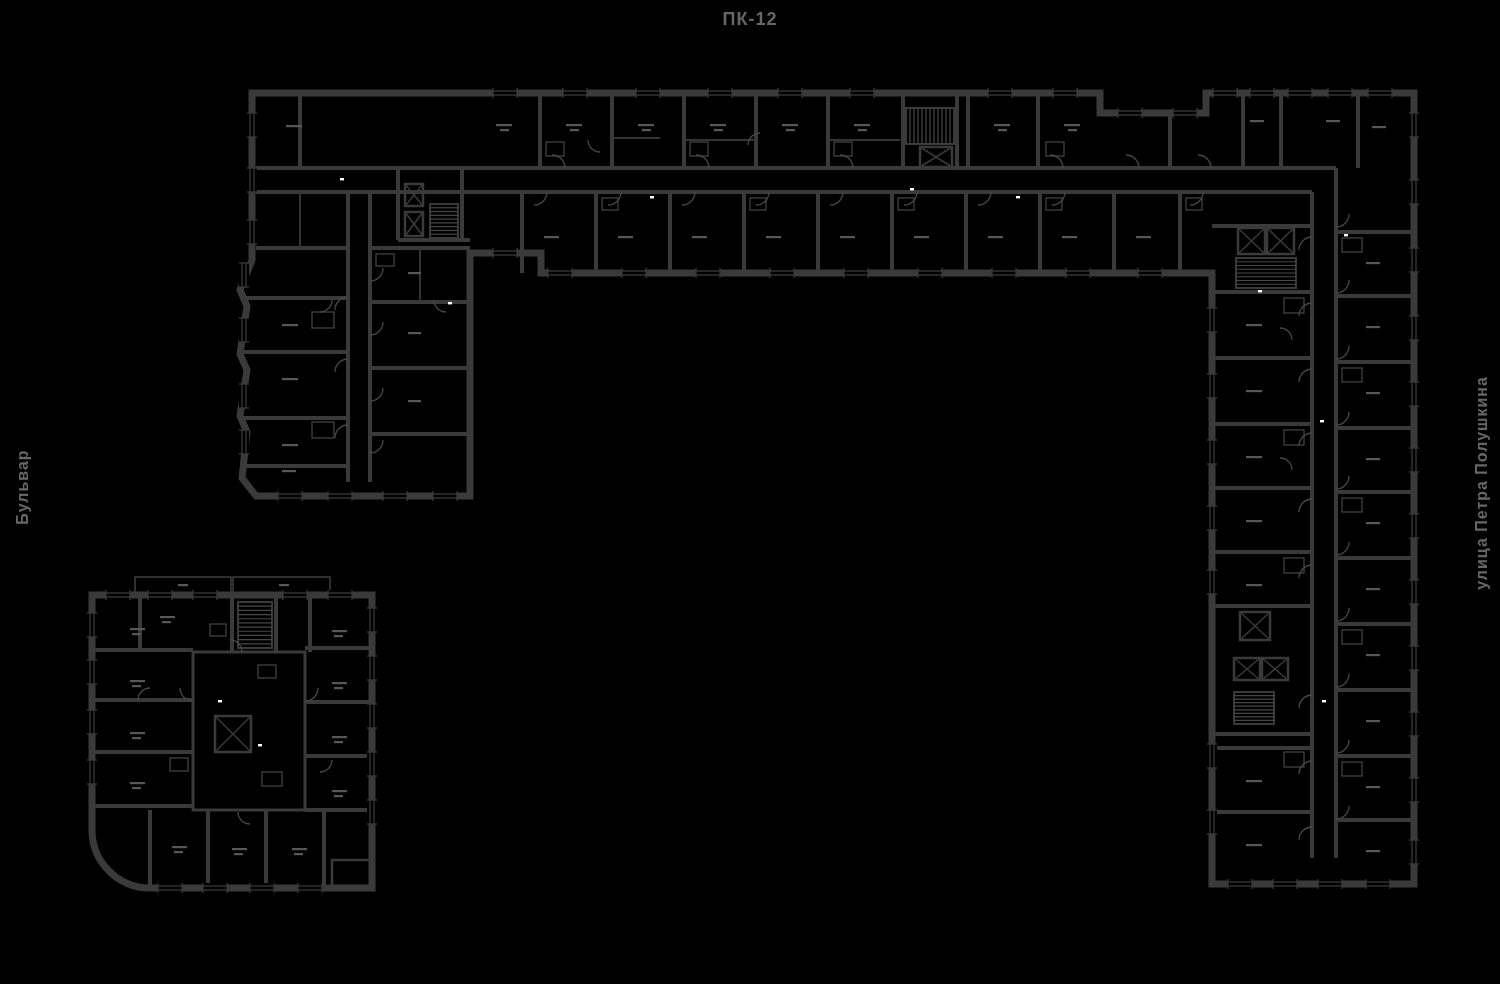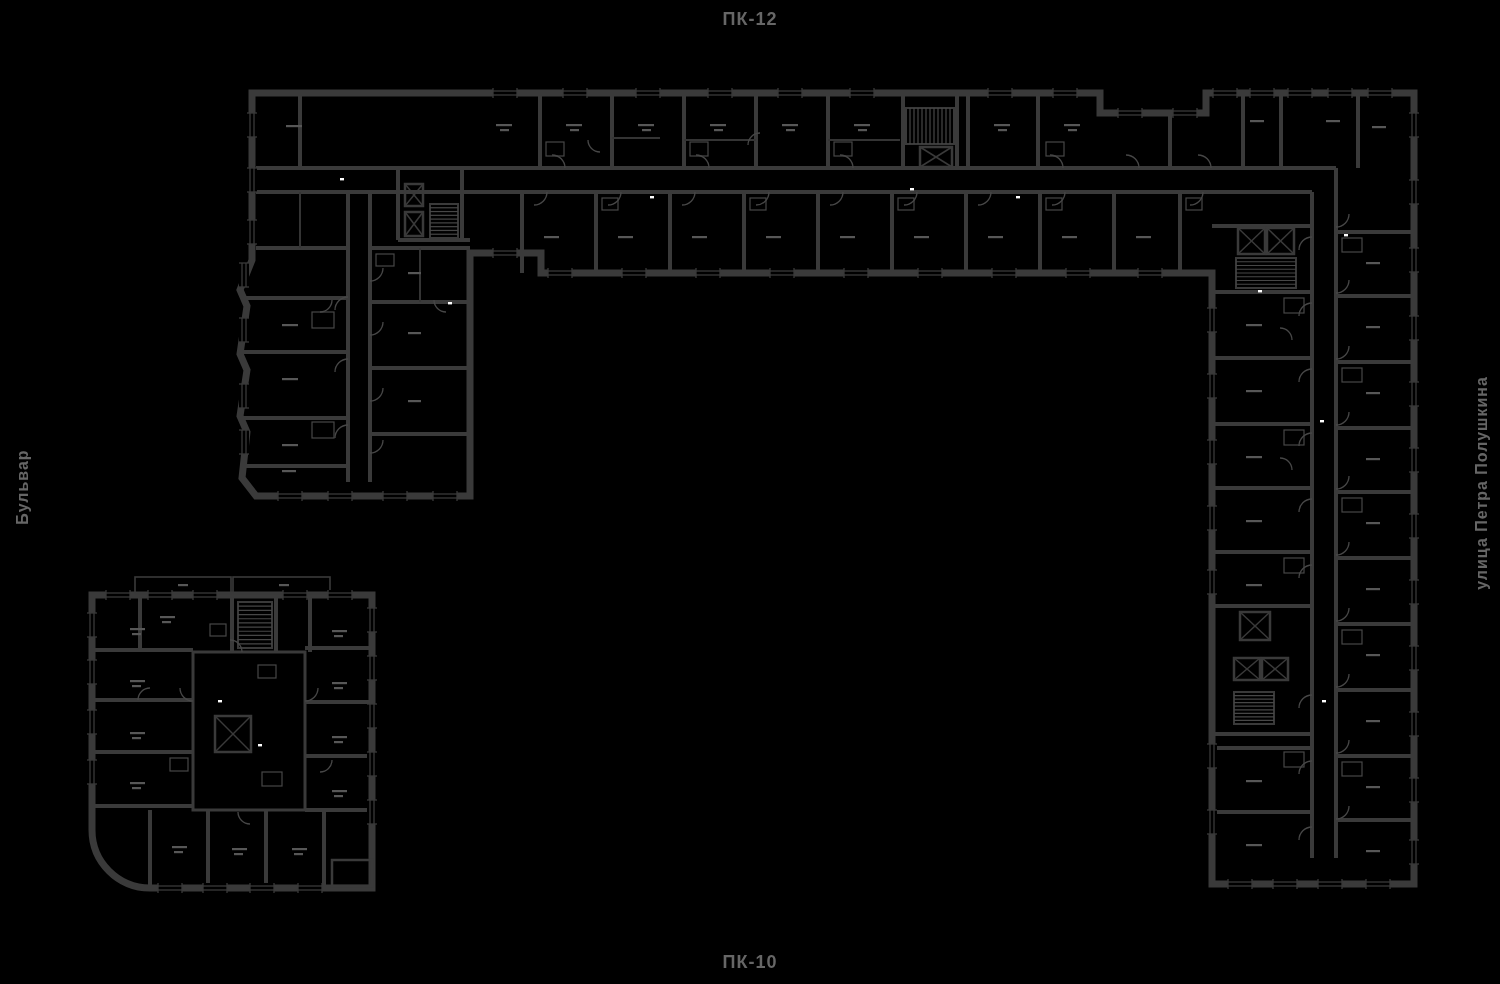--- a/index.html
+++ b/index.html
@@ -743,16 +743,15 @@
         <rect x="234" y="853" width="9" height="2.2" fill="#575757"></rect>
         <rect x="292" y="848" width="15" height="2.2" fill="#575757"></rect>
         <rect x="294" y="853" width="9" height="2.2" fill="#575757"></rect>
         <rect x="160" y="616" width="15" height="2.2" fill="#575757"></rect>
         <rect x="162" y="621" width="9" height="2.2" fill="#575757"></rect>
         <rect x="258" y="744" width="4" height="2.4" fill="#ffffff"></rect>
         <rect x="218" y="700" width="4" height="2.4" fill="#ffffff"></rect>
       </g>
   </svg>
   <div class="label h" style="top:9px">ПК-12</div>
-  <div class="label h" style="top:952px">ПК-10</div>
   <div class="label v" style="left:23px;top:487px">Бульвар</div>
   <div class="label v" style="left:1482px;top:483px">улица Петра Полушкина</div>
 </div>
 
 </body></html>

